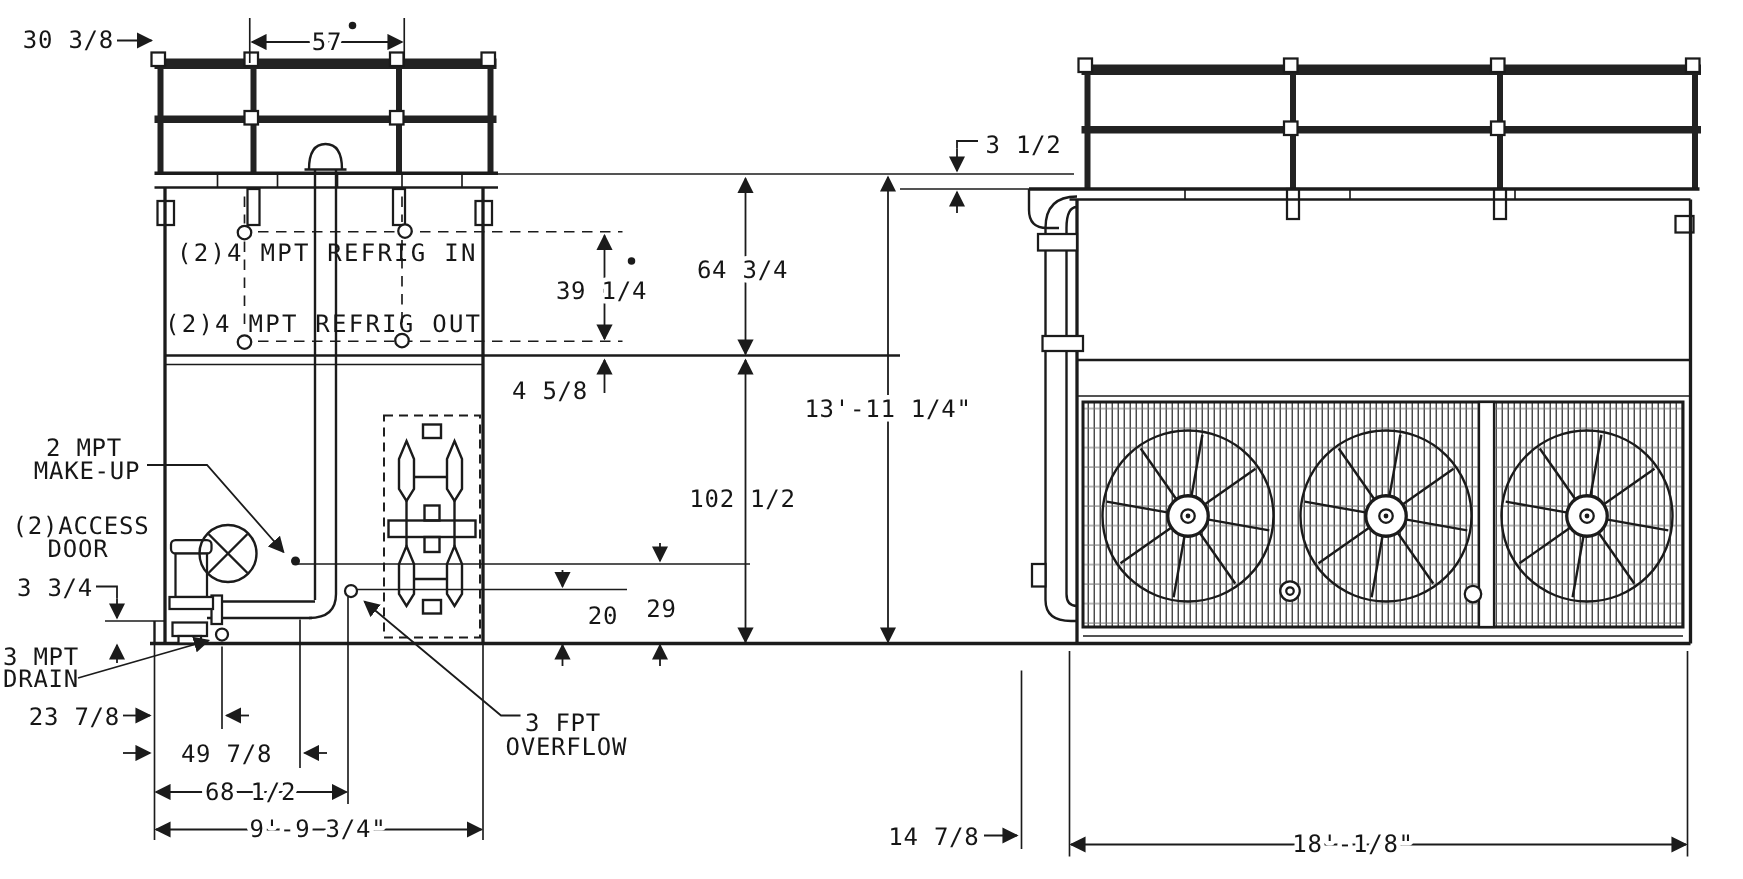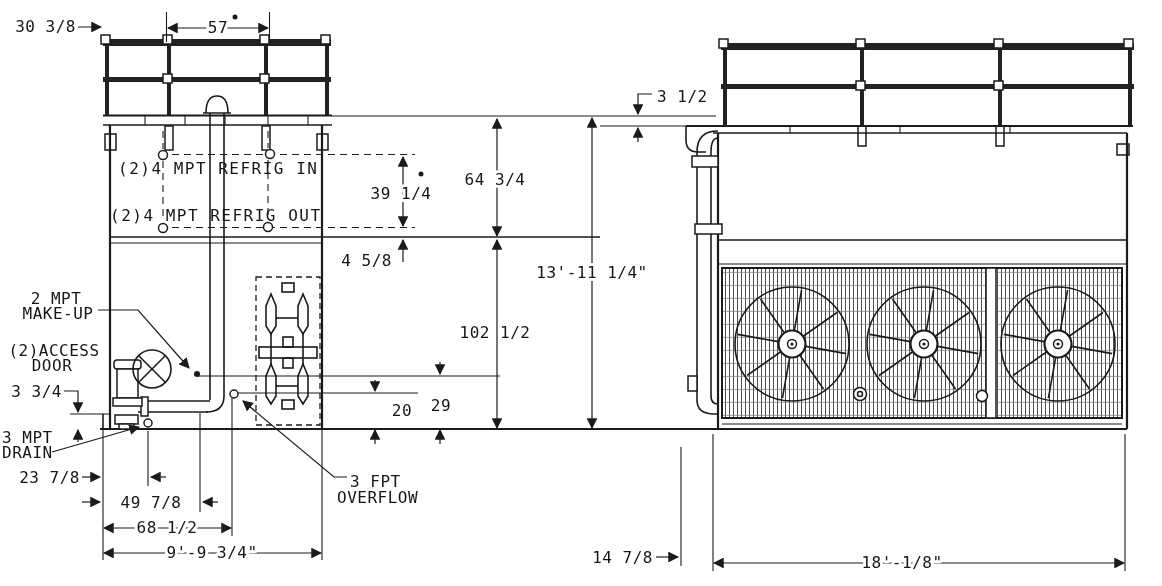--- a/index.html
+++ b/index.html
@@ -1,16 +1,16 @@
 <!DOCTYPE html>
 <html><head>
 <meta charset="utf-8">
 <style>
   html,body{margin:0;padding:0;background:#fff;}
-  .stage{width:1162px;height:586px;position:relative;background:#fff;overflow:hidden;border-radius:26px;}
+  .stage{width:1162px;height:586px;position:relative;background:#fff;overflow:hidden;}
   svg{display:block;}
   svg text{font-family:"DejaVu Sans Mono","Liberation Mono",monospace;font-size:16px;fill:#161616;letter-spacing:.5px;}
   .ls{letter-spacing:1.5px;}
   .ctr{text-anchor:middle;}
   .end{text-anchor:end;}
   .halo{paint-order:stroke;stroke:#fff;stroke-width:6px;stroke-linejoin:round;}
   .s{stroke:#1b1b1b;stroke-width:1.6;fill:none;}
   .s2{stroke:#1b1b1b;stroke-width:2.2;fill:none;}
   .thin{stroke:#1b1b1b;stroke-width:1.1;fill:none;}
   .dim{stroke:#1b1b1b;stroke-width:1.2;fill:none;}

